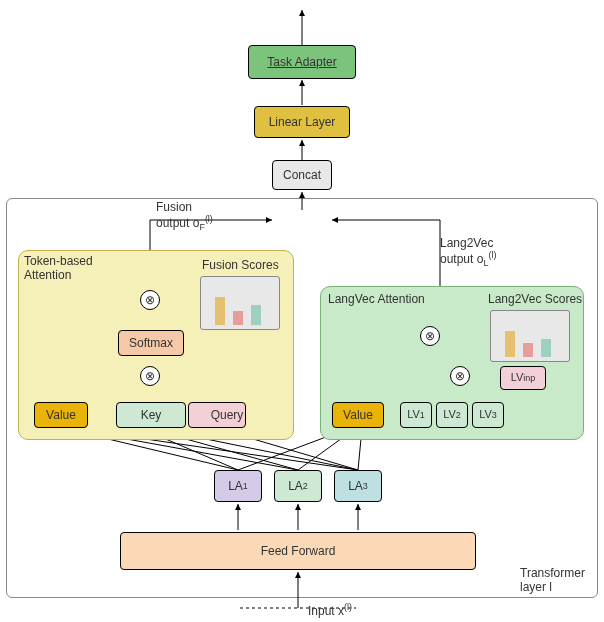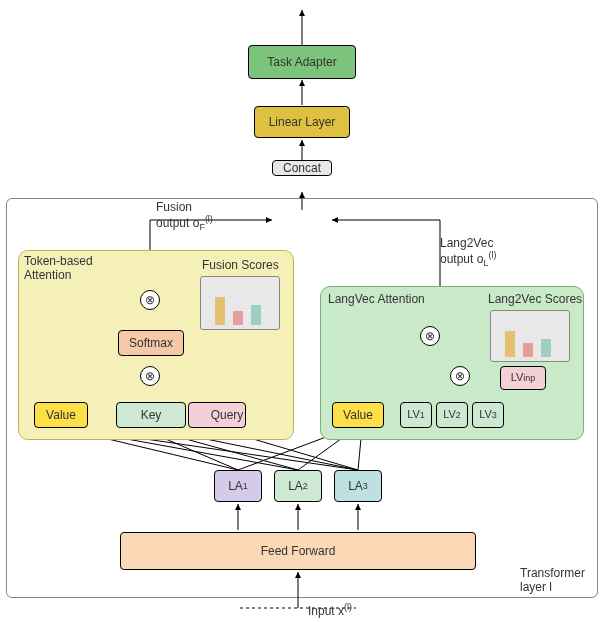--- a/index.html
+++ b/index.html
@@ -21,30 +21,30 @@
     position: absolute;
     border: 1.5px solid #000;
     border-radius: 4px;
     display: flex;
     align-items: center;
     justify-content: center;
     font-size: 12px;
     text-align: center;
     line-height: 1.2;
   }
-  .green-dark { background: #7cc47c; }
+  .green-dark { background: #7cc47c; text-decoration: underline; }
   .yellow-dark { background: #e0c040; }
   .grey-light { background: #e8e8e8; }
   .peach { background: #fcd9b6; }
   .purple-light { background: #d5cbe8; }
   .green-light { background: #cde9d3; }
   .teal-light { background: #bfe0e0; }
   .yellow-area { background: #f5f0b8; border:1.5px solid #c0b050; border-radius:10px; }
   .green-area { background: #c8eac8; border:1.5px solid #7bb07b; border-radius:10px; }
-  .blue-light { background: #fde047; }
+  .blue-light { background: #eab308; }
   .pink-light { background: #f3d0d8; }
   .orange-light { background: #f5c9a8; }
   .chart-panel { background: #e8e8e8; border:1.5px solid #888; border-radius:3px; }
   .label {
     position: absolute;
     font-size: 12px;
     color: #333;
     white-space: nowrap;
   }
   .sub { font-size: 9px; vertical-align: sub; }
@@ -127,21 +127,21 @@
   <line x1="298" y1="530" x2="298" y2="504" stroke="#000" marker-end="url(#ah)"></line>
   <line x1="358" y1="530" x2="358" y2="504" stroke="#000" marker-end="url(#ah)"></line>
 
   <line x1="298" y1="608" x2="298" y2="572" stroke="#000" marker-end="url(#ah)"></line>
 
   <line x1="240" y1="608" x2="356" y2="608" stroke="#000" stroke-dasharray="3,3"></line>
 </svg>
 
 <div class="btn green-dark" style="left:248px; top:45px; width:108px; height:34px;">Task Adapter</div>
 <div class="btn yellow-dark" style="left:254px; top:106px; width:96px; height:32px;">Linear Layer</div>
-<div class="btn grey-light" style="left:272px; top:160px; width:60px; height:16px;">Concat</div>
+<div class="btn grey-light" style="left:272px; top:160px; width:60px; height:30px;">Concat</div>
 
 <div class="label" style="left:156px; top:200px; white-space:pre;">Fusion
 output o<span class="sub">F</span><span class="sup">(l)</span></div>
 <div class="label" style="left:440px; top:236px; white-space:pre;">Lang2Vec
 output o<span class="sub">L</span><span class="sup">(l)</span></div>
 
 <div class="yellow-area" style="position:absolute; left:18px; top:250px; width:276px; height:190px;"></div>
 <div class="label" style="left:24px; top:254px; white-space:pre;">Token-based
 Attention</div>
 

